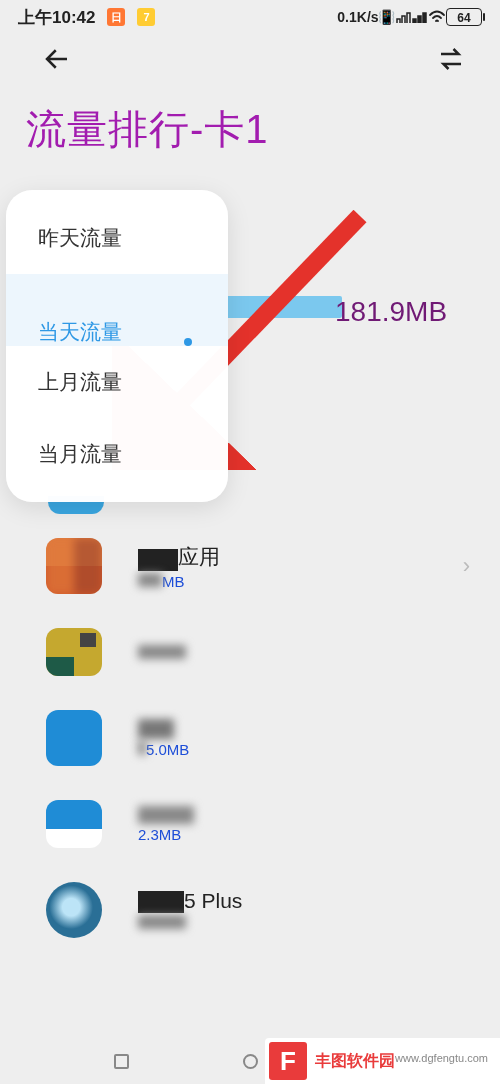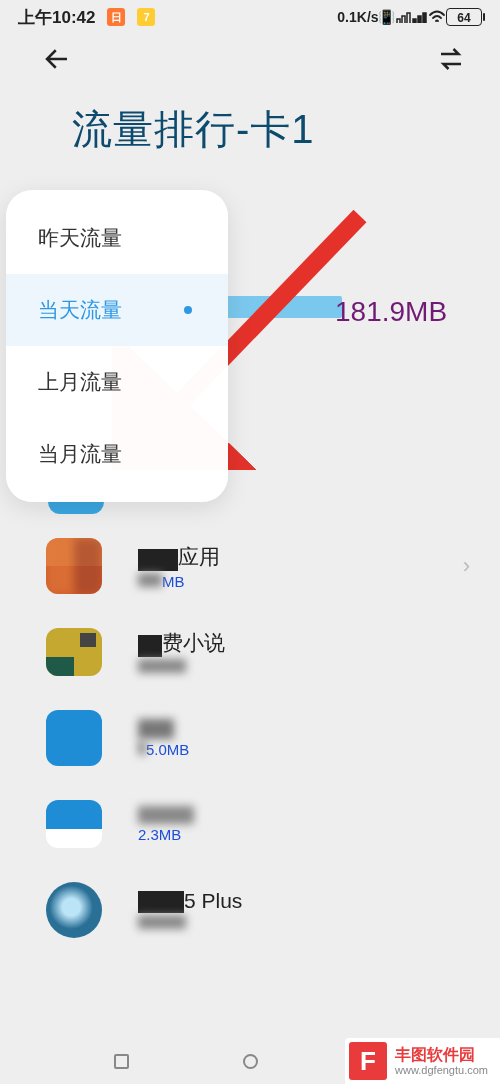--- a/index.html
+++ b/index.html
@@ -81,23 +81,22 @@
     .back-arrow svg, .swap-icon svg {
       width: 30px;
       height: 30px;
       stroke: #222;
       fill: none;
       stroke-width: 2;
     }
     .title {
       padding: 14px 26px 6px;
       font-size: 40px;
-      color: #0c4a6e;
+      color: #a21caf;
       letter-spacing: 1px;
-      margin-left: 46px;
     }
     
     .popup {
       position: absolute;
       left: 6px;
       top: 190px;
       width: 222px;
       background: rgba(255,255,255,0.98);
       border-radius: 26px;
       box-shadow: 0 6px 24px rgba(0,0,0,0.1);
@@ -110,20 +109,21 @@
       align-items: center;
       justify-content: space-between;
       padding: 0 36px 0 32px;
       font-size: 21px;
       color: #333;
       font-family: Liberation Serif, serif;
     }
     .popup-item.selected {
       background: #edf6fd;
       color: #2e98e5;
+      align-items: flex-end;
     }
     .sel-dot {
       width: 8px;
       height: 8px;
       border-radius: 50%;
       background: #2e98e5;
     }
     
     .red-arrow {
       position: absolute;
@@ -221,21 +221,21 @@
       align-items: center;
       justify-content: center;
       font-weight: 800;
       font-size: 26px;
       border-radius: 3px;
       margin-right: 8px;
       font-family: Arial, sans-serif;
     }
     .wm-text {
       display: flex;
-      flex-direction: column;
+      flex-direction: row;
       line-height: 1.1;
     }
     .wm-text .a { font-size: 16px; font-weight: 600; color:#e93b3b; }
     .wm-text .b { font-size: 11px; color:#888; }
     
     .navbar {
       position: absolute;
       bottom: 0;
       left: 0;
       right: 0;
@@ -337,24 +337,20 @@
     </div>
     <span class="chev">›</span>
   </div>
 
   <div class="row">
     <div class="app-icon small" style="background:#c5a82f;">
       <span style="position:absolute;left:0;bottom:0;width:50%;height:40%;background:#1e5a47"></span>
       <span style="position:absolute;right:10%;top:10%;width:30%;height:30%;background:#444"></span>
     </div>
     <div class="row-content">
-      <div class="row-title">
-        <span class="solid-block" style="width:24px;height:22px;"></span>
-          <span>费小说</span>
-      </div>
       <div class="row-sub">
         <span class="pixel-block" style="width:48px;height:14px;"></span>
       </div>
     </div>
   </div>
 
   <div class="row">
     <div class="app-icon" style="background:#1f8cd6;"></div>
     <div class="row-content">
       <div class="row-title">

